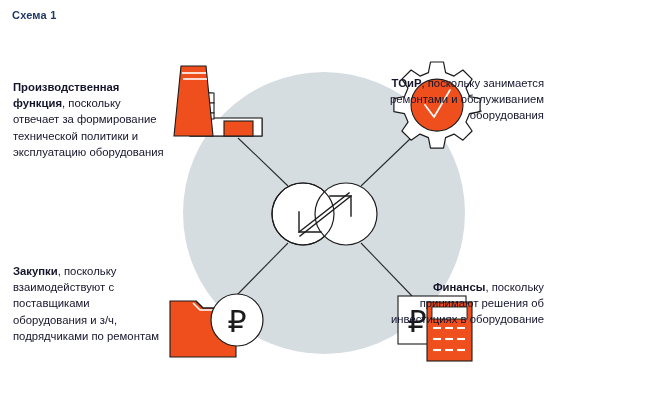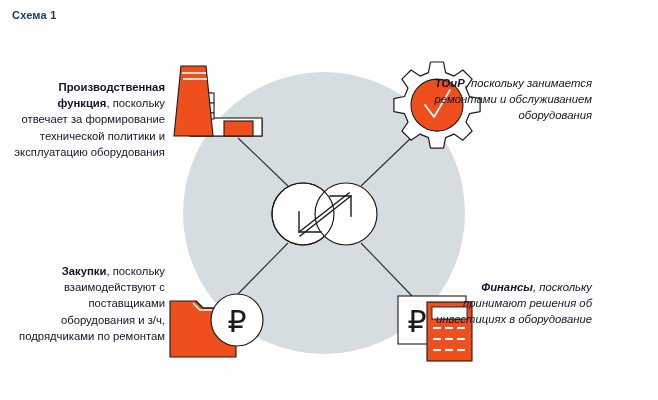--- a/index.html
+++ b/index.html
@@ -9,21 +9,20 @@
   }
   body {
     font-family: "Liberation Sans", sans-serif;
   }
   #root {
     position: relative;
     width: 556px;
     height: 400px;
     background: #ffffff;
     overflow: hidden;
-    padding-left: 48px;
   }
 
   
   #caption {
     position: absolute;
     left: 12px;
     top: 9px;
     font-size: 11px;
     font-weight: bold;
     color: #1f3864;
@@ -32,22 +31,22 @@
   }
 
   
   .txtblock {
     position: absolute;
     font-size: 11.3px;
     line-height: 16.2px;
     color: #14142b;
   }
   .txtblock b { font-weight: bold; }
-  .tb-left  { text-align: right;  }
-  .tb-right { text-align: right; font-style: italic; }
+  .tb-left  { text-align: left;  }
+  .tb-right { text-align: right; }
 
   #tb-production { left: 13px;  top: 79px;  width: 152px; }
   #tb-purchasing { left: 13px;  top: 263px; width: 152px; }
   #tb-toir       { right: 12px; top: 75px;  width: 168px; }
   #tb-finance    { right: 12px; top: 279px; width: 168px; }
 
   
   #stage {
     position: absolute;
     left: 0; top: 0;

